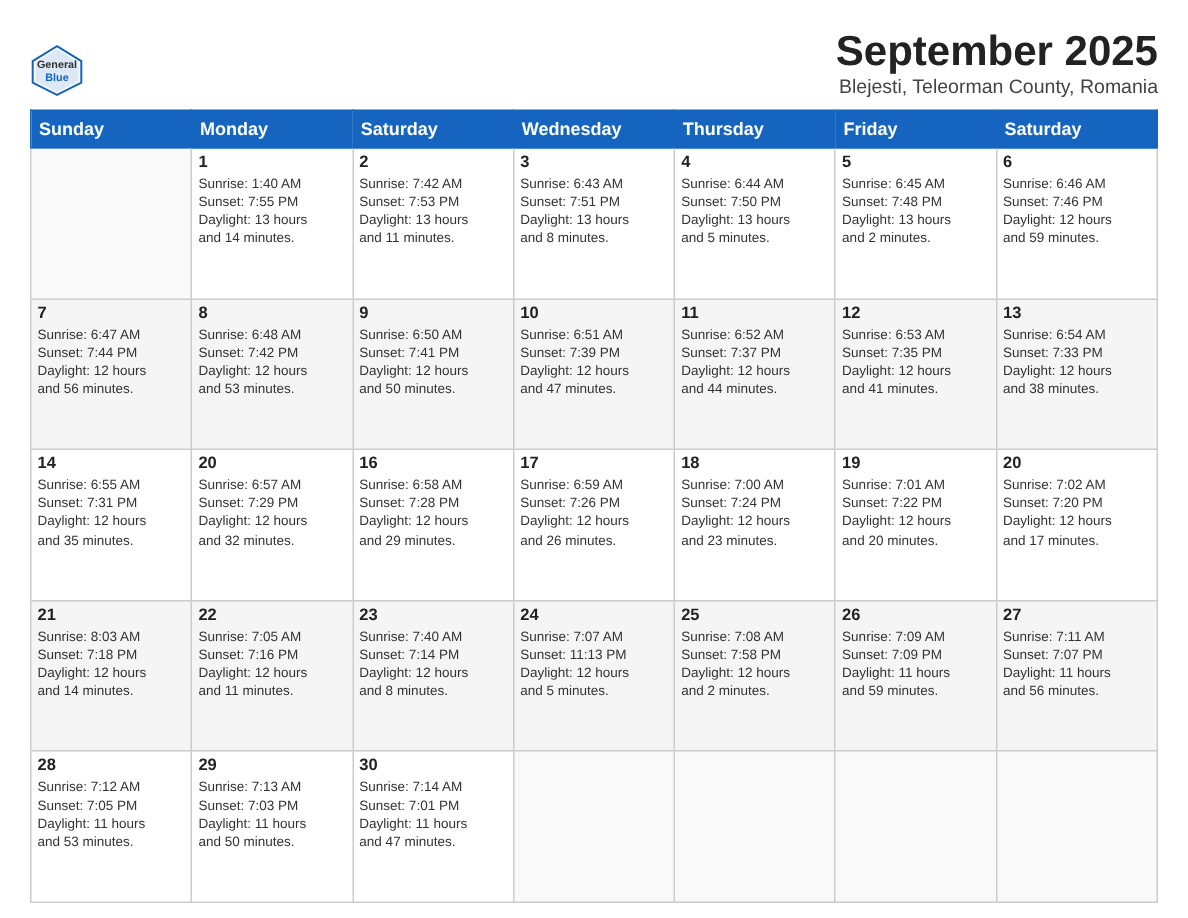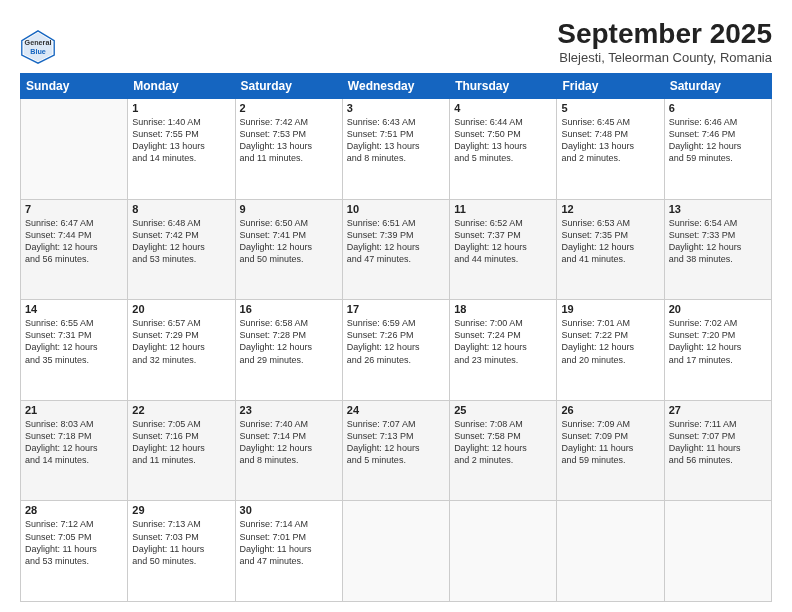--- a/index.html
+++ b/index.html
@@ -331,21 +331,21 @@
               <div>Sunrise: 7:40 AM</div>
               <div>Sunset: 7:14 PM</div>
               <div>Daylight: 12 hours</div>
               <div>and 8 minutes.</div>
             </div>
           </td>
           <td>
             <span class="day-num">24</span>
             <div class="cell-text">
               <div>Sunrise: 7:07 AM</div>
-              <div>Sunset: 7:13 PM</div>
+              <div>Sunset: 11:13 PM</div>
               <div>Daylight: 12 hours</div>
               <div>and 5 minutes.</div>
             </div>
           </td>
           <td>
             <span class="day-num">25</span>
             <div class="cell-text">
               <div>Sunrise: 7:08 AM</div>
               <div>Sunset: 7:58 PM</div>
               <div>Daylight: 12 hours</div>

